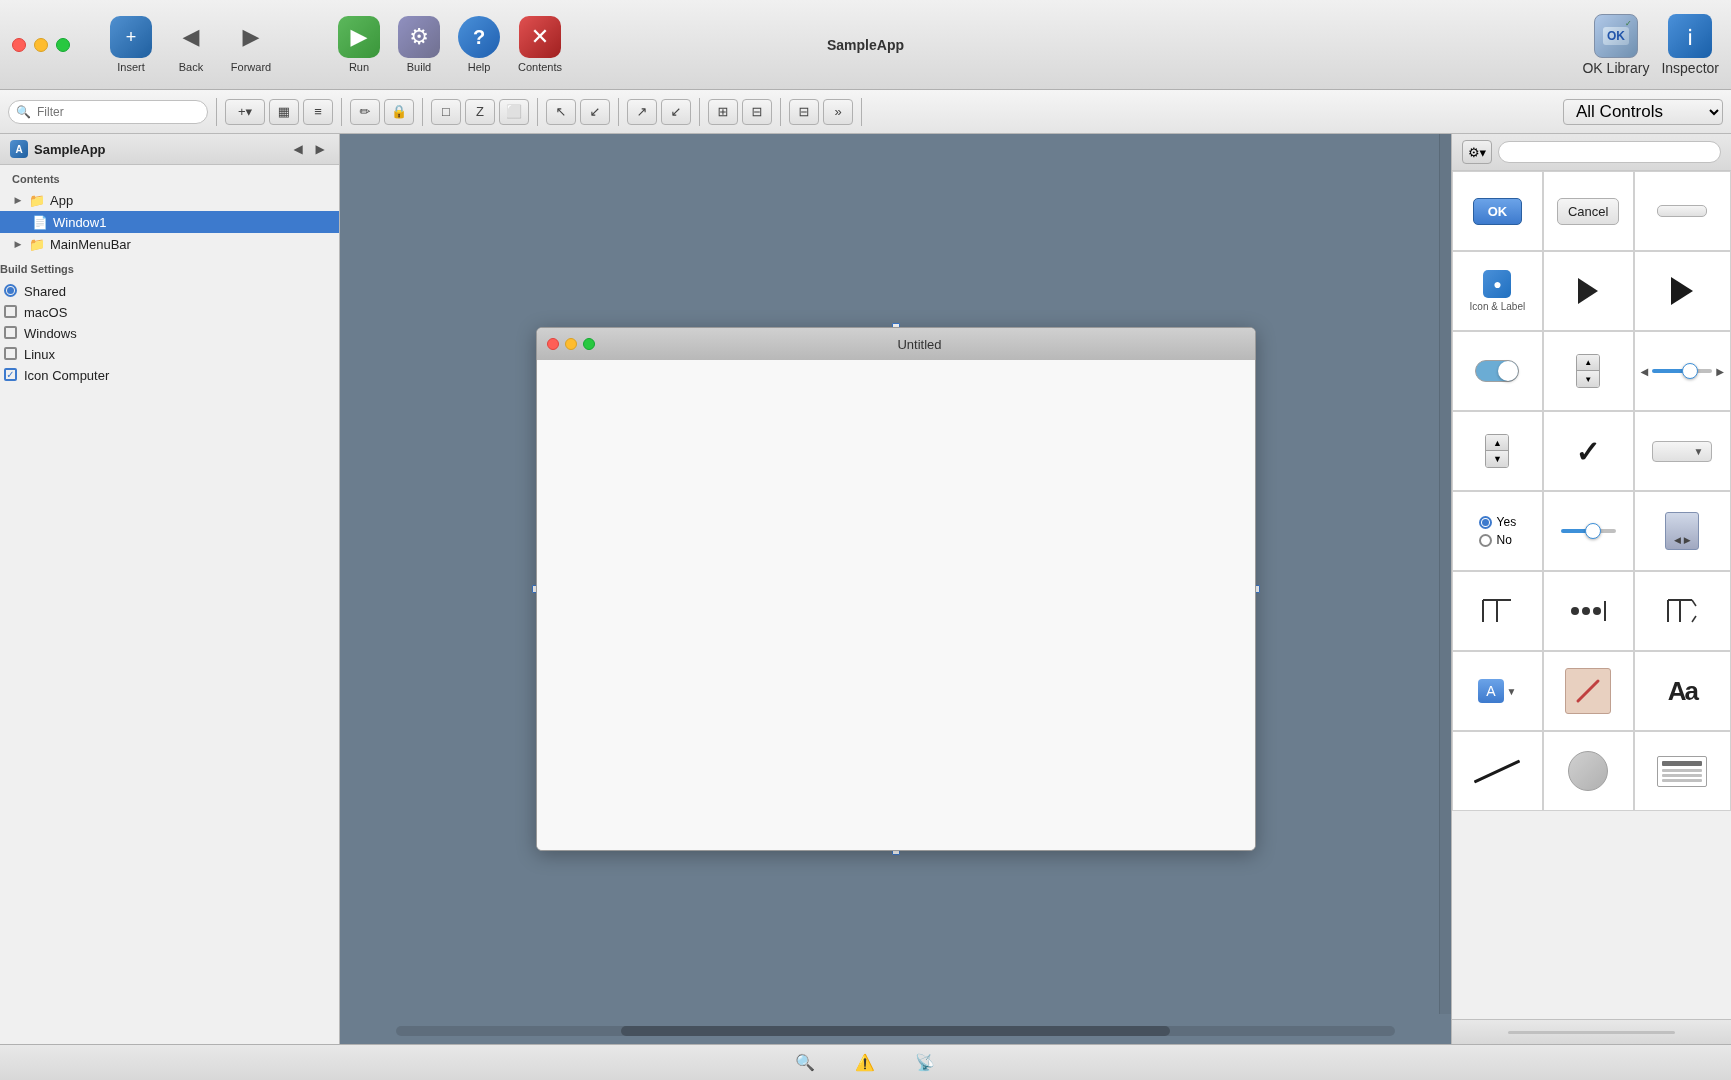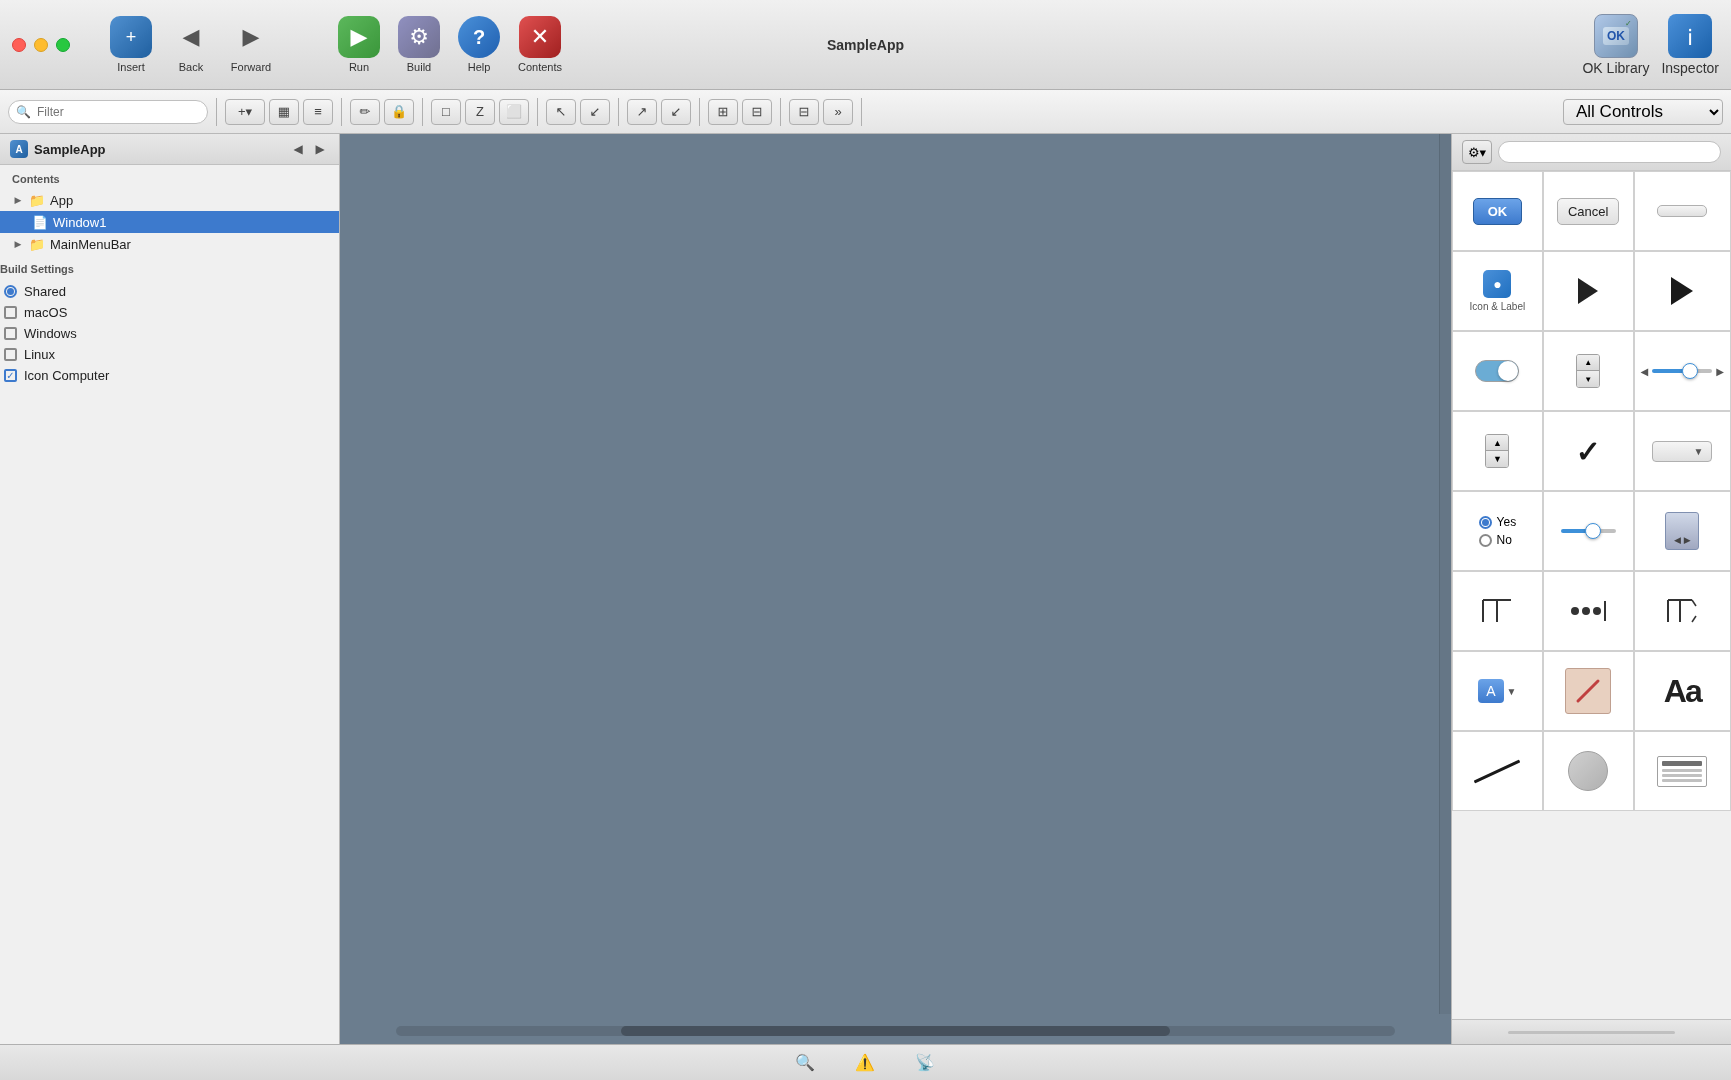--- a/index.html
+++ b/index.html
@@ -238,21 +238,20 @@
       padding: 8px 0 4px;
     }
     .build-section-label {
       font-size: 11px;
       font-weight: 700;
       color: #555;
       margin-bottom: 6px;
     }
     .build-item {
       display: flex;
-      align-items: center;
       padding: 3px 4px;
       gap: 7px;
       font-size: 13px;
       color: #222;
       cursor: pointer;
     }
     .radio-dot {
       width: 13px; height: 13px;
       border-radius: 50%;
       border: 2px solid #888;
@@ -525,21 +524,21 @@
     }
     .label-a-btn {
       background: linear-gradient(to bottom, #6ba3e8, #3d7acd);
       color: white;
       font-size: 14px;
       padding: 4px 8px;
       border-radius: 4px;
     }
 
     .ctrl-font-aa {
-      font-size: 32px;
+      font-size: 26px;
       font-weight: bold;
       color: #222;
       letter-spacing: -2px;
     }
 
     .ctrl-circle {
       width: 40px; height: 40px;
       border-radius: 50%;
       background: linear-gradient(135deg, #d0d0d0, #b0b0b0);
       border: 1px solid #a0a0a0;
@@ -788,20 +787,42 @@
         <span>Linux</span>
       </div>
       <div class="build-item">
         <div class="checkbox-item checked">✓</div>
         <span>Icon Computer</span>
       </div>
     </div>
   </div>
 
   <div class="canvas-area">
+    <div class="canvas-wrapper">
+
+      <div class="canvas-sel-dot" style="top:-4px;left:50%;transform:translateX(-50%);"></div>
+
+      <div class="canvas-sel-dot" style="top:50%;left:-4px;transform:translateY(-50%);"></div>
+
+      <div class="canvas-sel-dot" style="top:50%;right:-4px;transform:translateY(-50%);"></div>
+
+      <div class="canvas-sel-dot" style="bottom:-4px;left:50%;transform:translateX(-50%);"></div>
+
+      <div class="window-canvas">
+        <div class="window-titlebar">
+          <div class="win-traffic">
+            <div class="win-tl win-close"></div>
+            <div class="win-tl win-min"></div>
+            <div class="win-tl win-max"></div>
+          </div>
+          <div class="window-title">Untitled</div>
+        </div>
+        <div class="window-content"></div>
+      </div>
+    </div>
 
     <div class="canvas-vscroll"></div>
 
     <div style="position:absolute;bottom:8px;left:5%;right:5%;height:10px;background:rgba(0,0,0,0.12);border-radius:5px;">
       <div style="width:55%;height:100%;background:rgba(0,0,0,0.25);border-radius:5px;margin:0 auto;"></div>
     </div>
   </div>
 
   <div class="right-panel">
     <div class="right-panel-toolbar">

